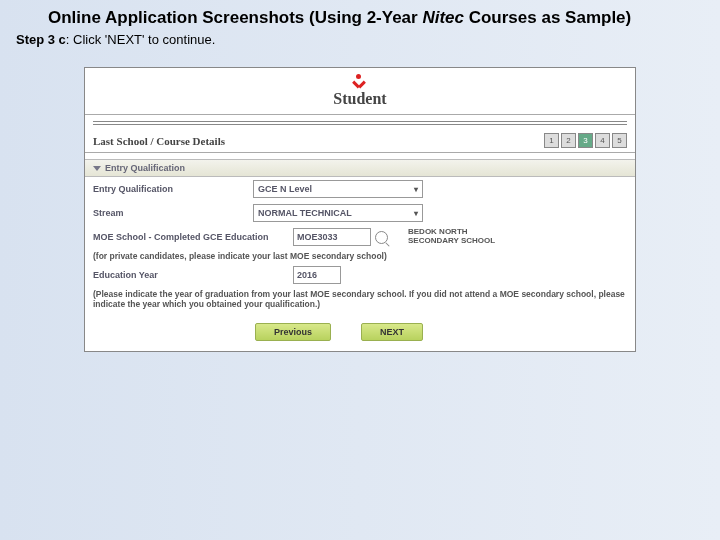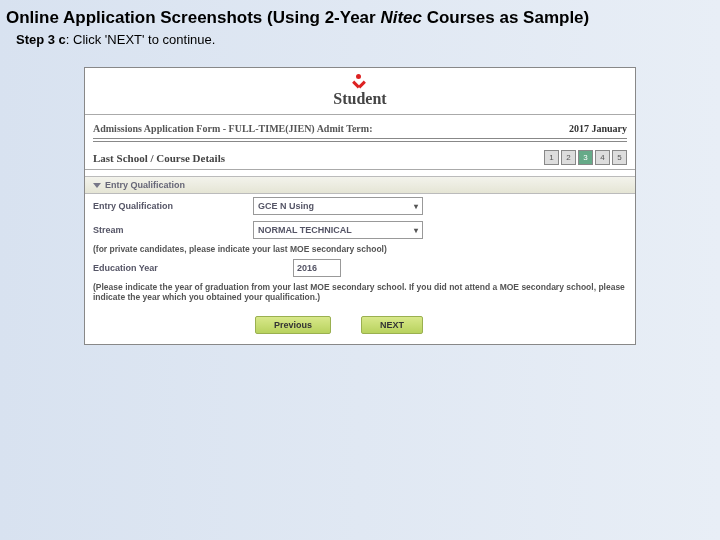--- a/index.html
+++ b/index.html
@@ -9,20 +9,21 @@
   height: 540px;
   background: linear-gradient(to right, #d8e2f0, #e8eef6);
   font-family: Arial, sans-serif;
   overflow: hidden;
 }
 .slide-title {
   font-size: 17px;
   font-weight: bold;
   padding: 8px 6px 2px 6px;
   color: #000;
+  margin-left: 42px;
 }
 .slide-title .italic { font-style: italic; }
 .step-text {
   font-size: 13px;
   padding: 2px 16px 8px 16px;
   color: #000;
 }
 .step-text b { font-weight: bold; margin-top: 28px; }
 .screenshot {
   margin: 12px auto 0 auto;
@@ -132,24 +133,20 @@
   <div class="ss-logo">
     <div class="logo-mark">
       <div class="dot"></div>
         <div class="xl"></div>
         <div class="xr"></div>
     </div>
     <div class="logo-text">Student</div>
   </div>
   <div class="sep-line"></div>
 
-  <div class="form-header">
-    <span class="ht">Admissions Application Form - FULL-TIME(JIEN)   Admit Term:</span>
-    <span class="term">2017 January</span>
-  </div>
   <div class="double-line"></div>
 
   <div class="section-row">
     <span class="st">Last School / Course Details</span>
     <div class="stepper">
       <div class="box">1</div>
       <div class="box">2</div>
       <div class="box active">3</div>
       <div class="box">4</div>
       <div class="box">5</div>
@@ -158,33 +155,41 @@
   <div class="sep-line"></div>
 
   <div class="band">
     <span class="tri"></span>
     <span>Entry Qualification</span>
   </div>
 
   <div class="field-row">
     <span class="lbl">Entry Qualification</span>
     <div class="sel">
-      <span>GCE N Using</span>
+      <span>GCE N Level</span>
       <span class="arrow">▾</span>
     </div>
   </div>
   <div class="field-row">
     <span class="lbl">Stream</span>
     <div class="sel">
       <span>NORMAL TECHNICAL</span>
       <span class="arrow">▾</span>
     </div>
   </div>
 
 
+  <div class="field-row">
+    <span class="lbl" style="flex:0 0 200px">MOE School - Completed GCE Education</span>
+    <div class="input-box">
+      <span>MOE3033</span>
+    </div>
+    <div class="mag"></div>
+    <div class="school-name">BEDOK NORTH SECONDARY SCHOOL</div>
+  </div>
   <div class="note">(for private candidates, please indicate your last MOE secondary school)</div>
 
   <div class="field-row">
     <span class="lbl" style="flex:0 0 200px">Education Year</span>
     <div class="input-box" style="min-width:40px">
       <span>2016</span>
     </div>
   </div>
   <div class="note">(Please indicate the year of graduation from your last MOE secondary school. If you did not attend a MOE secondary school, please indicate the year which you obtained your qualification.)</div>
 

